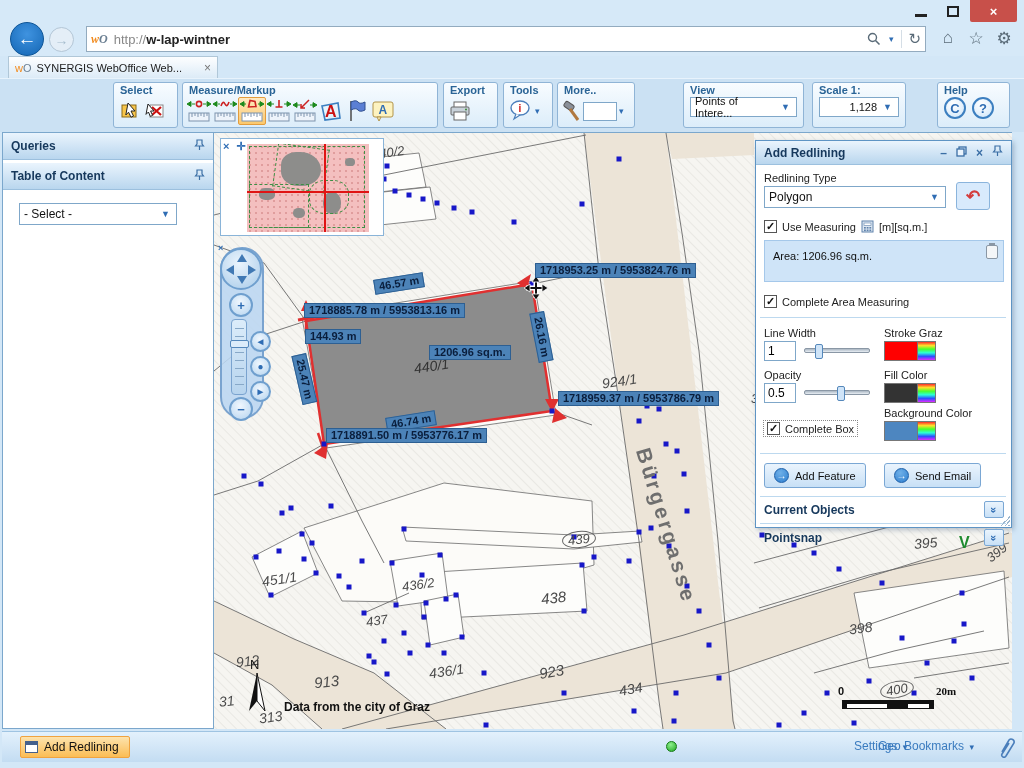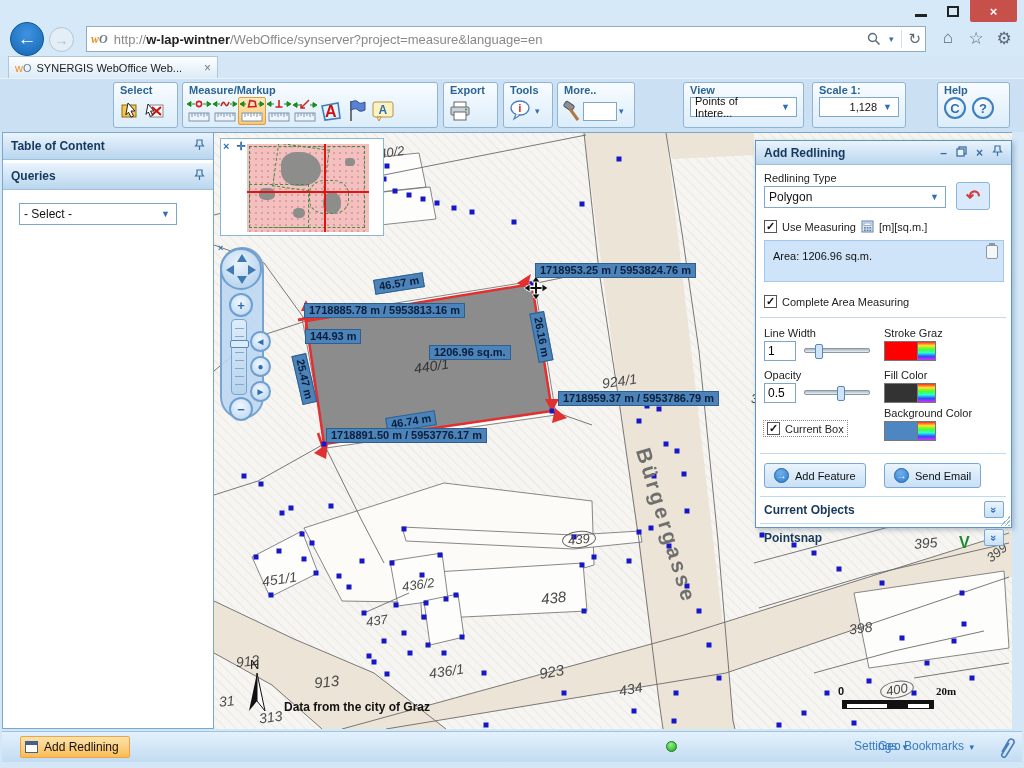--- a/index.html
+++ b/index.html
@@ -131,21 +131,20 @@
     <div class="winbtn win-close">×</div>
   </div>
 
   <div class="navbar">
     <div class="back-btn">←</div>
     <div class="fwd-btn">→</div>
     <div class="urlbar">
       <span class="fav"><span class="w">w</span><span class="o">O</span></span>
       <span class="url-scheme">http://</span>
         <span class="url-host">w-lap-wintner</span>
-        <span class="url-path">/WebOffice/synserver?project=measure&amp;language=en</span>
       <span class="url-icons">
         <svg width="14" height="14" viewBox="0 0 14 14">
             <circle cx="5.5" cy="5.5" r="4" fill="none" stroke="#5a6b78" stroke-width="1.4"></circle>
             <line x1="8.5" y1="8.5" x2="12.5" y2="12.5" stroke="#5a6b78" stroke-width="1.6"></line>
           </svg>
         <span class="caret">▾</span>
         <span class="url-sep"></span>
         <span style="font-size:15px;">↻</span>
       </span>
     </div>
@@ -315,28 +314,28 @@
       <h3>Help</h3>
       <div class="grow">
         <div class="circ-btn">C</div>
         <div class="circ-btn">?</div>
       </div>
     </div>
   </div>
 
   <div class="leftpanel">
     <div class="phead">
-      <span>Table of Content</span>
+      <span>Queries</span>
       <span class="pin"><svg width="11" height="12" viewBox="0 0 11 12">
             <path d="M3 1 h5 v4 l1.5 2 h-8 L3 5 z" fill="none" stroke="#3a6ea5" stroke-width="1.2"></path>
             <line x1="5.5" y1="7" x2="5.5" y2="11" stroke="#3a6ea5" stroke-width="1.2"></line>
           </svg></span>
     </div>
     <div class="phead">
-      <span>Queries</span>
+      <span>Table of Content</span>
       <span class="pin"><svg width="11" height="12" viewBox="0 0 11 12">
             <path d="M3 1 h5 v4 l1.5 2 h-8 L3 5 z" fill="none" stroke="#3a6ea5" stroke-width="1.2"></path>
             <line x1="5.5" y1="7" x2="5.5" y2="11" stroke="#3a6ea5" stroke-width="1.2"></line>
           </svg></span>
     </div>
     <div class="lp-select">
       <div class="combo">
         <span>- Select -</span>
         <span class="caret sel-caret">▼</span>
       </div>
@@ -683,21 +682,21 @@
       <span class="rp-label" style="left:128px; top:204px;">Fill Color</span>
       <div class="swatch" style="left:128px; top:218px; background:#333333;"></div>
       <div class="rainbow" style="left:162px; top:218px;"></div>
 
       <span class="rp-label" style="left:128px; top:242px;">Background Color</span>
       <div class="swatch" style="left:128px; top:256px; background:#4d86c0;"></div>
       <div class="rainbow" style="left:162px; top:256px;"></div>
 
       <div class="cbrow" style="left:8px; top:256px; outline:1px dotted #888; padding:1px 3px;">
         <span class="cb">✓</span>
-        <span>Current Box</span>
+        <span>Complete Box</span>
       </div>
 
       <div class="hr" style="top:288px;"></div>
 
       <div class="rp-btn" style="left:8px; top:298px;">
         <span class="go-ic">→</span>
         <span>Add Feature</span>
       </div>
       <div class="rp-btn" style="left:128px; top:298px;">
         <span class="go-ic">→</span>

